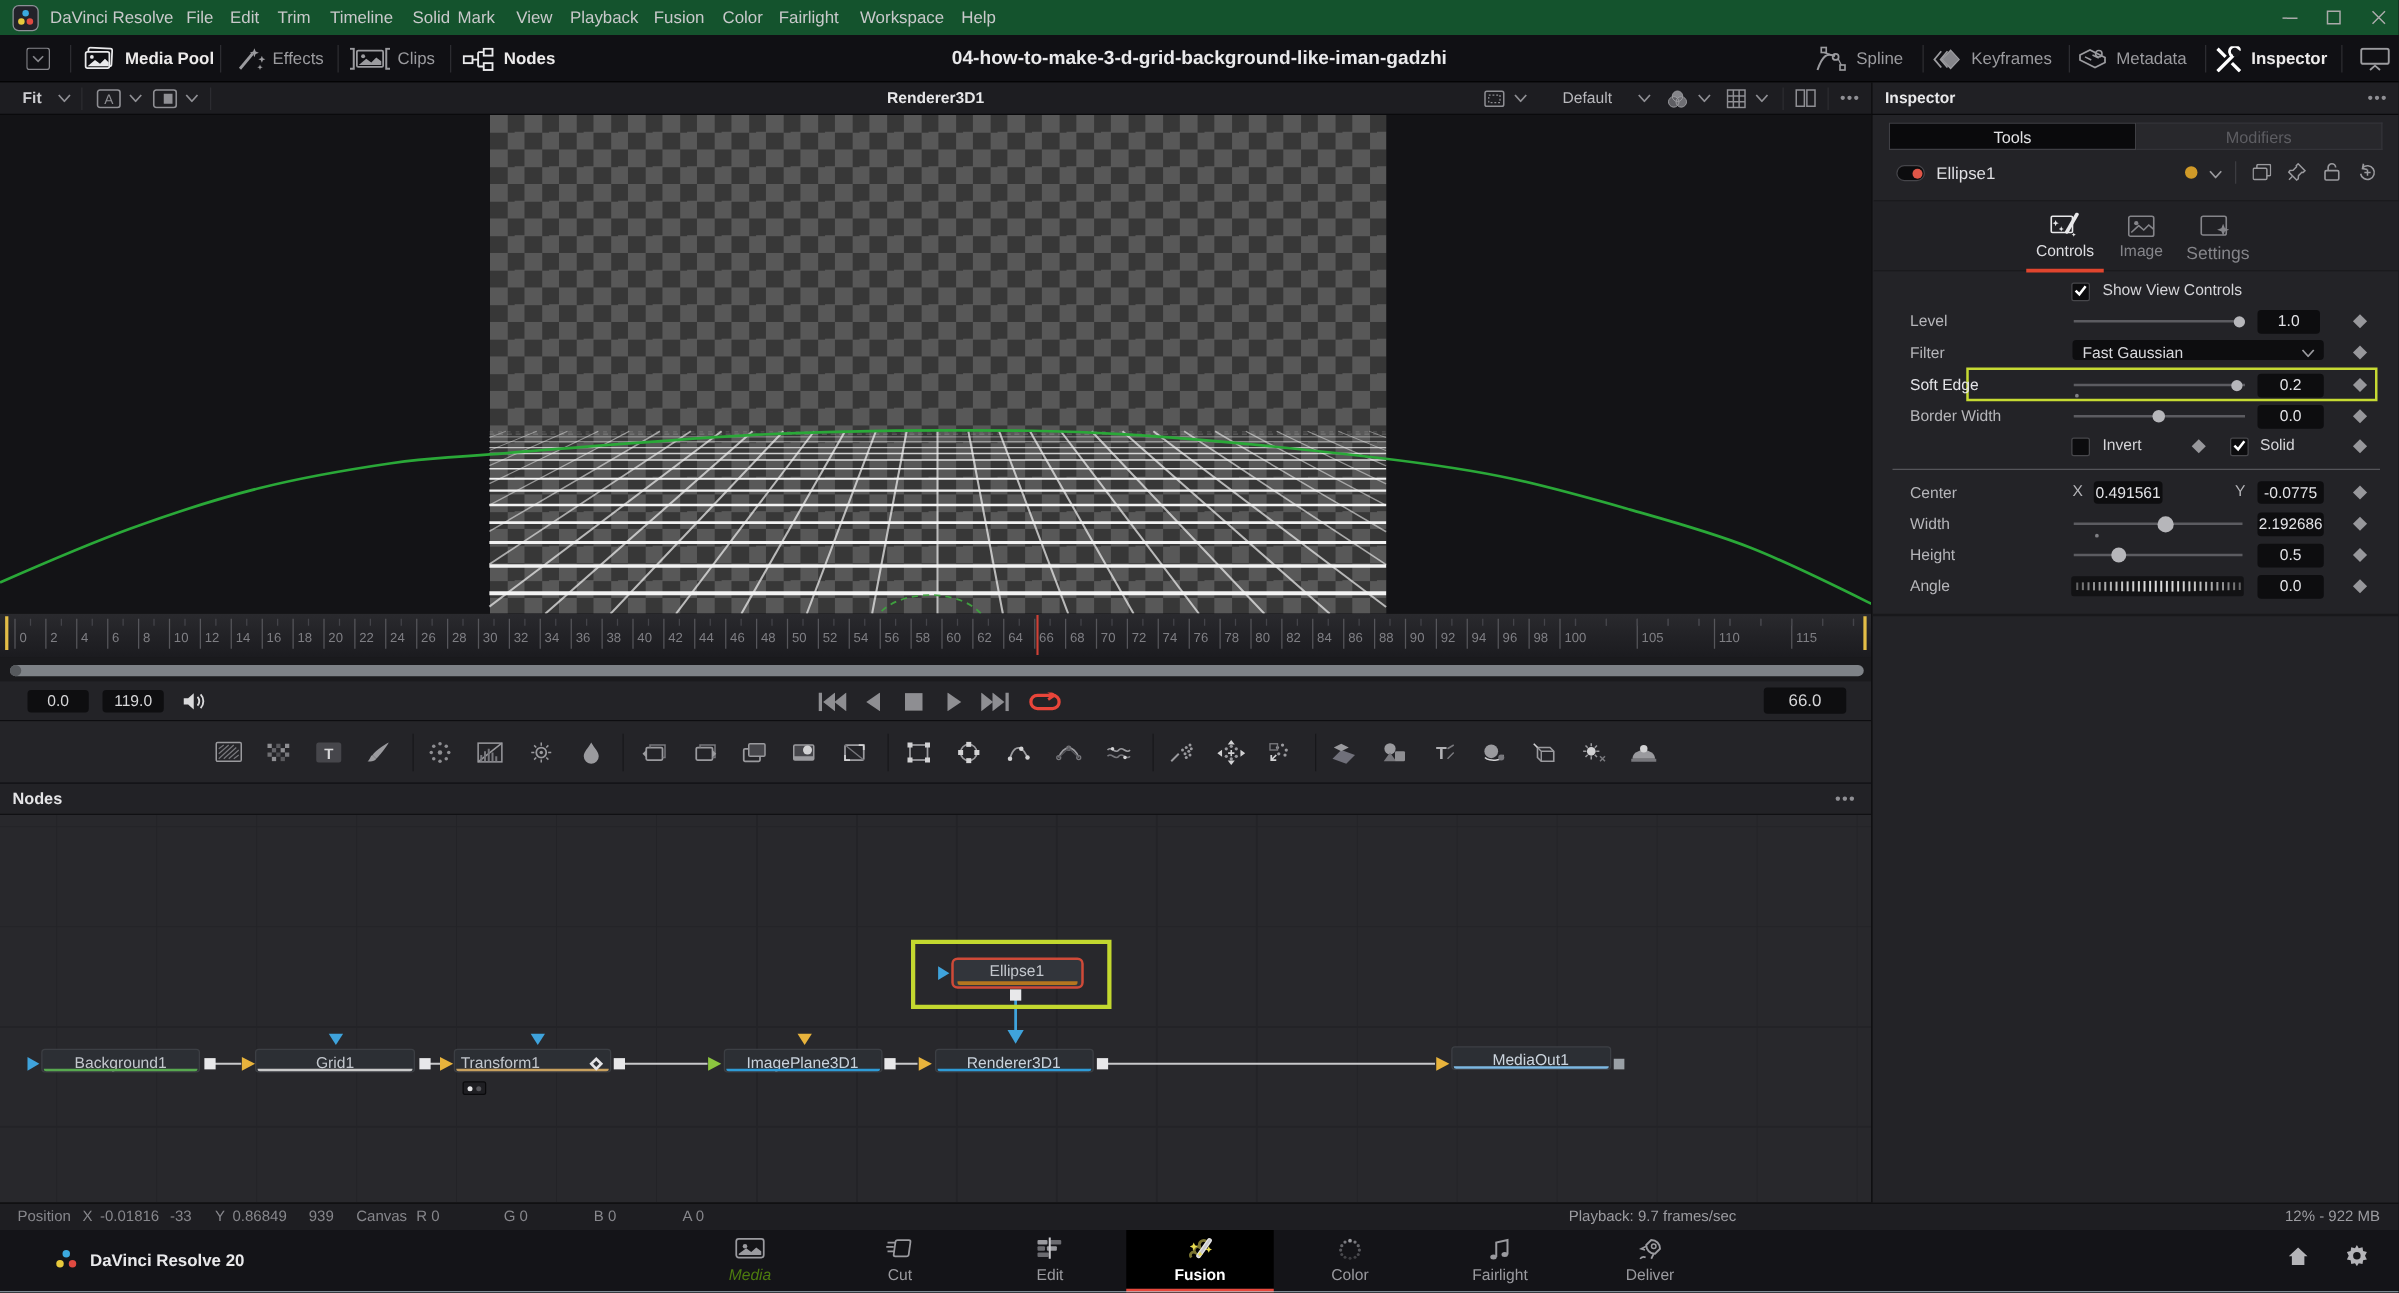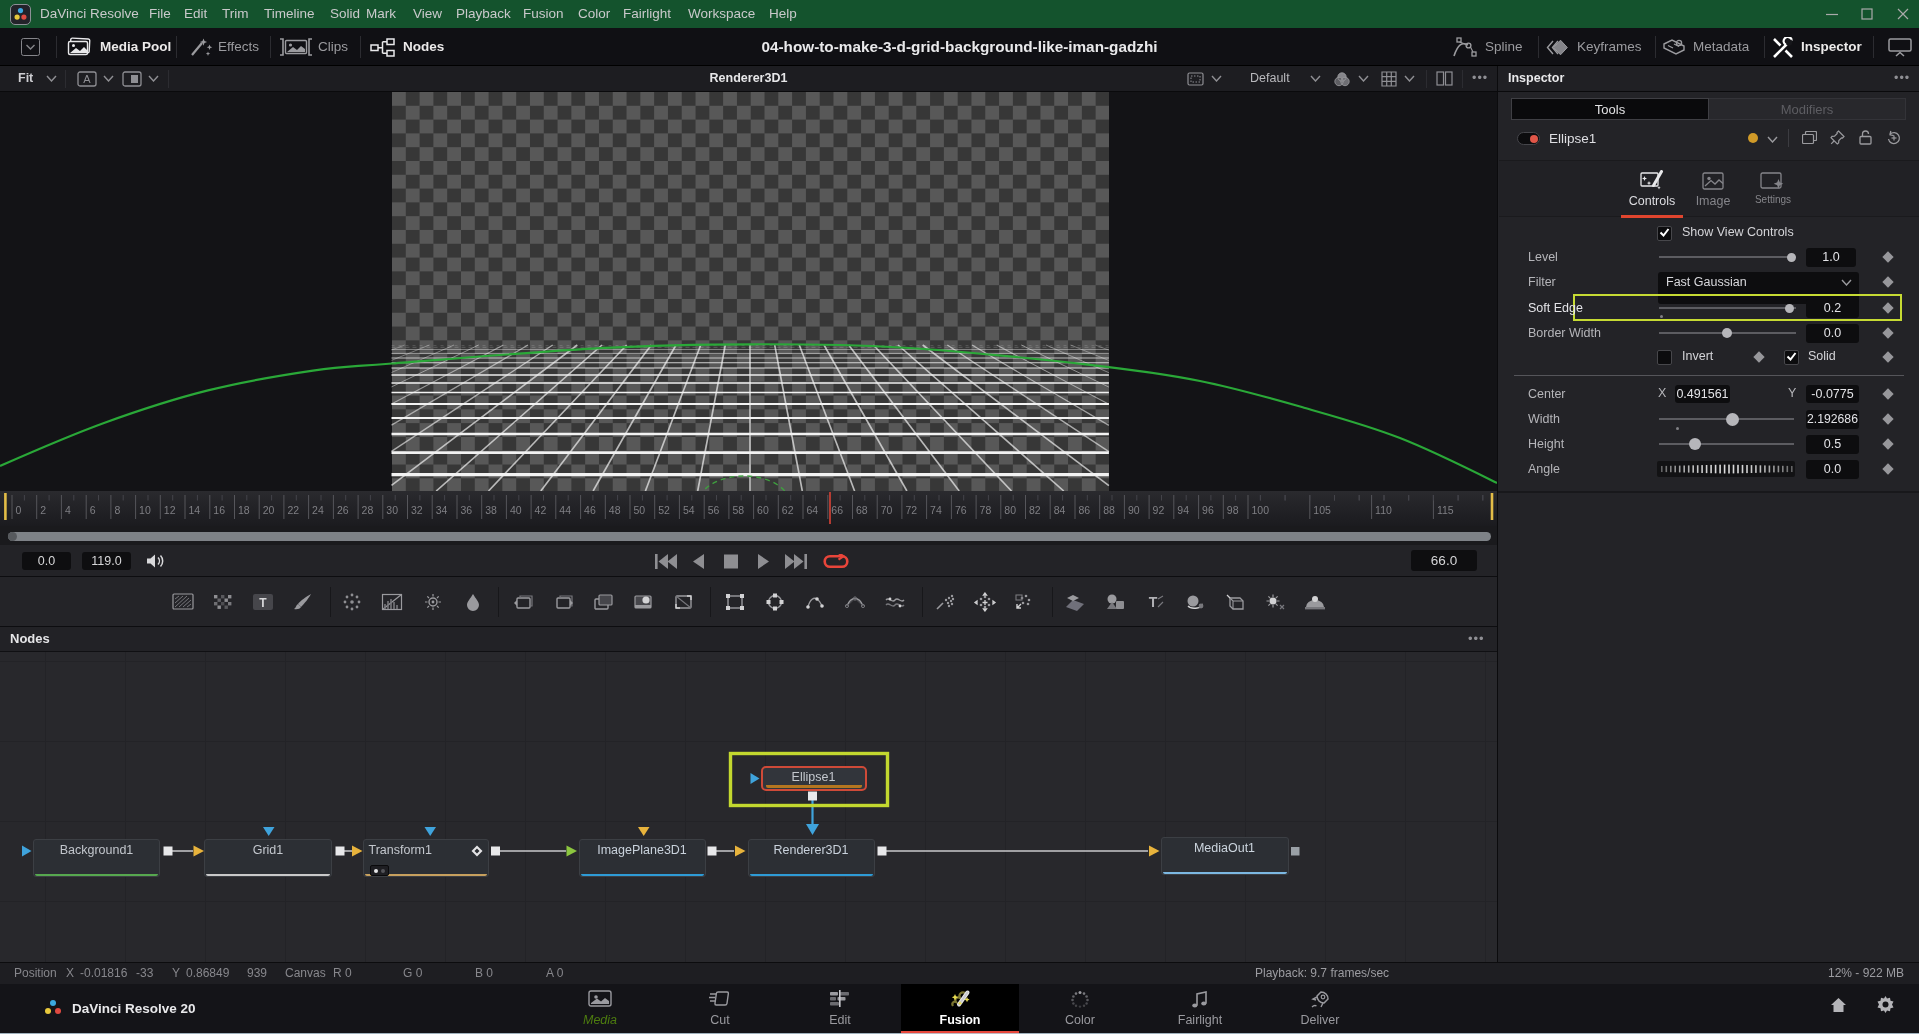--- a/index.html
+++ b/index.html
@@ -29,21 +29,21 @@
 #sthumb{position:absolute;left:8px;top:6px;width:1483px;height:9px;border-radius:5px;background:#7e8287;}
 #scap{position:absolute;left:8px;top:6px;width:9px;height:9px;border-radius:50%;background:#56595d;}
 #transport{position:absolute;left:0;top:545px;width:1497px;height:32px;background:#232327;border-bottom:1px solid #0d0d10;}
 .numbox{position:absolute;top:7px;height:18px;background:#0e0e10;border-radius:3px;color:#d6d6d8;font-size:12.5px;text-align:center;line-height:18px;}
 
 #iconbar{position:absolute;left:0;top:577px;width:1497px;height:50px;background:#242428;border-bottom:1px solid #0d0d10;}
 .ibsep{position:absolute;top:10px;width:1px;height:30px;background:#17171a;}
 
 #nodeshead{position:absolute;left:0;top:627px;width:1497px;height:25px;background:#222226;border-bottom:1px solid #101013;}
 #nodegraph{position:absolute;left:0;top:652px;width:1497px;height:310px;background:#28282c;background-image:repeating-linear-gradient(to right,#232327 0 1px,transparent 1px 80px),repeating-linear-gradient(to bottom,#232327 0 1px,transparent 1px 80px);background-position:45px 9px,45px 9px; overflow:hidden;}
-.node{position:absolute;height:38px;background:#2c2f34;border:1px solid #3c3f44;border-radius:3px;color:#c3c7cd;font-size:12.5px;text-align:center;line-height:21px;}
+.node{position:absolute;height:19px;background:#2c2f34;border:1px solid #3c3f44;border-radius:3px;color:#c3c7cd;font-size:12.5px;text-align:center;line-height:21px;}
 .stripe{position:absolute;left:1px;right:1px;bottom:0;height:2.5px;border-radius:0 0 2px 2px;}
 
 #statusbar{position:absolute;left:0;top:962px;width:1919px;height:22px;background:#1e1e22;border-top:1px solid #0c0c0e;color:#87878c;font-size:12px;}
 #statusbar span{position:absolute;top:0;height:22px;line-height:21px;}
 
 #bottombar{position:absolute;left:0;top:984px;width:1919px;height:50px;background:#141418;}
 .pagetab{position:absolute;top:0;width:118px;height:47px;text-align:center;color:#9a9a9f;font-size:12.5px;}
 .pagetab .lbl{position:absolute;left:0;right:0;top:29px;}
 #fusiontab{position:absolute;left:901px;top:0;width:118px;height:47px;background:#000;}
 #fusionred{position:absolute;left:901px;top:47px;width:118px;height:3px;background:#e8483c;}
@@ -925,35 +925,35 @@
     <svg class="abs" style="left:203px;top:11px" width="22" height="18" viewBox="0 0 22 18">
           <rect x="1" y="1" width="20" height="16" rx="1.5" fill="none" stroke="#85858a" stroke-width="1.3"></rect>
           <circle cx="7" cy="6.5" r="1.7" fill="#85858a"></circle>
           <path d="M3 14 L9 8.5 L13 12 L17 8 L21 11.5" fill="none" stroke="#85858a" stroke-width="1.3"></path>
         </svg>
     <span class="abs" style="left:192px;top:33px;width:44px;text-align:center;font-size:12.5px;color:#85858a">Image</span>
     <svg class="abs" style="left:261px;top:11px" width="25" height="18" viewBox="0 0 25 18">
           <rect x="1" y="1" width="20" height="15" rx="1.5" fill="none" stroke="#85858a" stroke-width="1.3"></rect>
           <path d="M18.5 9 l.8 2 2 .8 -2 .8 -.8 2 -.8-2 -2-.8 2-.8 z" fill="#85858a" stroke="#85858a" stroke-width="1.5"></path>
         </svg>
-    <span class="abs" style="left:250px;top:33px;width:48px;text-align:center;font-size:10px;color:#85858a">Settings</span>
+    <span class="abs" style="left:250px;top:33px;width:48px;text-align:center;font-size:14px;color:#85858a">Settings</span>
     <div class="abs" style="left:122px;top:54px;width:62px;height:3px;background:#e0452e"></div>
   </div>
   <div class="icheck" style="left:159px;top:133.5px"></div>
 <svg class="abs" style="left:160px;top:134px" width="13" height="13" viewBox="0 0 13 13">
         <path d="M2.5 6.5 L5.5 9.5 L10.5 3" fill="none" stroke="#fff" stroke-width="2"></path>
       </svg>
 <div class="abs" style="left:184px;top:133px;font-size:12.5px;color:#d4d4d8">Show View Controls</div>
 <div class="ilab" style="left:30px;top:157px;width:120px;color:#b5b5b9;">Level</div>
 <div class="itrack" style="left:161px;top:164px;width:137px"></div>
 <div class="ihandle" style="left:288.5px;top:160.5px;width:9px;height:9px"></div>
 <div class="ibox" style="left:308px;top:155.5px;width:50px;height:19px;line-height:19px;font-size:12.5px">1.0</div>
 <div class="idia" style="left:386px;top:161px"></div>
 <div class="ilab" style="left:30px;top:182px;width:120px;color:#b5b5b9;">Filter</div>
-<div class="ibox" style="left:160px;top:180px;width:201px;height:32px;line-height:20px;text-align:left;padding-left:8px;color:#d8d8dc">Fast Gaussian</div>
+<div class="ibox" style="left:160px;top:180px;width:201px;height:16px;line-height:20px;text-align:left;padding-left:8px;color:#d8d8dc">Fast Gaussian</div>
 <svg class="abs" style="left:343px;top:187px" width="11" height="7" viewBox="0 0 11 7">
         <path d="M1 1 L5.5 6 L10 1" fill="none" stroke="#9a9a9e" stroke-width="1.4"></path>
       </svg>
 <div class="idia" style="left:386px;top:186px"></div>
 <div class="abs" style="left:75px;top:201.5px;width:329px;height:27px;border:2.5px solid #c6da33"></div>
 <div class="ilab" style="left:30px;top:208px;width:120px;color:#e4e4e8;">Soft Edge</div>
 <div class="itrack" style="left:161px;top:215px;width:137px"></div>
 <div class="ihandle" style="left:286.5px;top:211.5px;width:9px;height:9px"></div>
 <div class="ibox" style="left:308px;top:206.5px;width:53px;height:19px;line-height:19px;font-size:12.5px">0.2</div>
 <div class="idia" style="left:386px;top:212px"></div>

